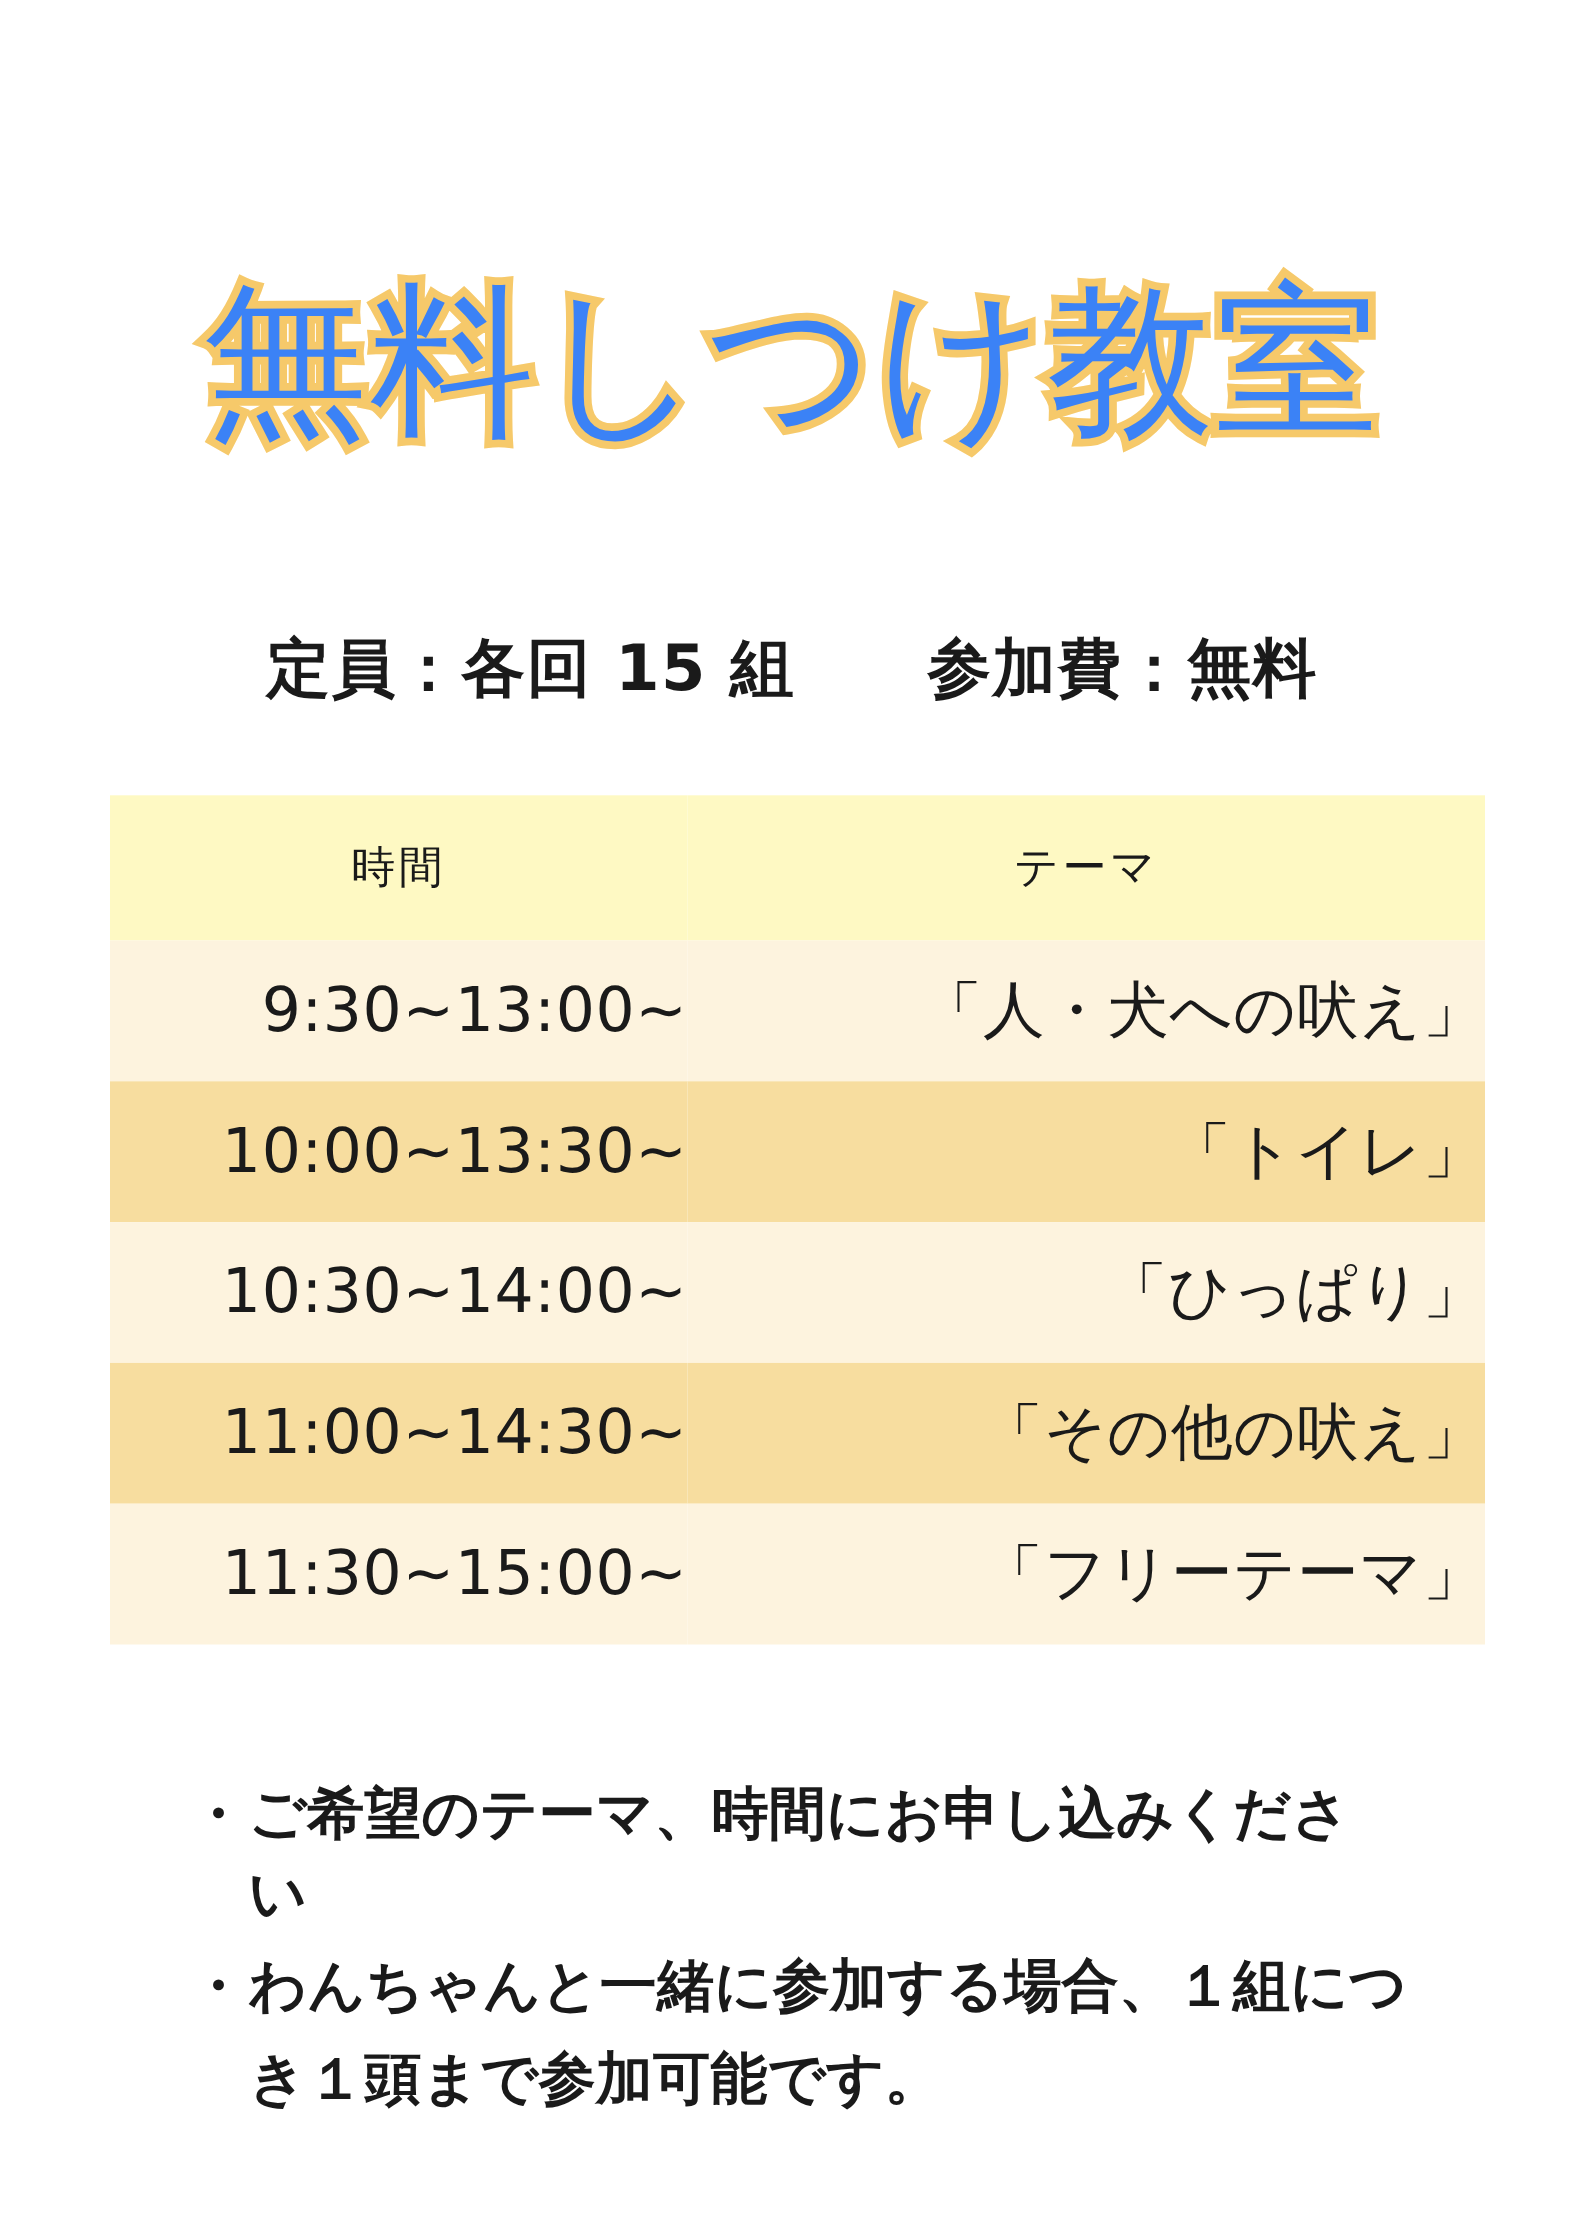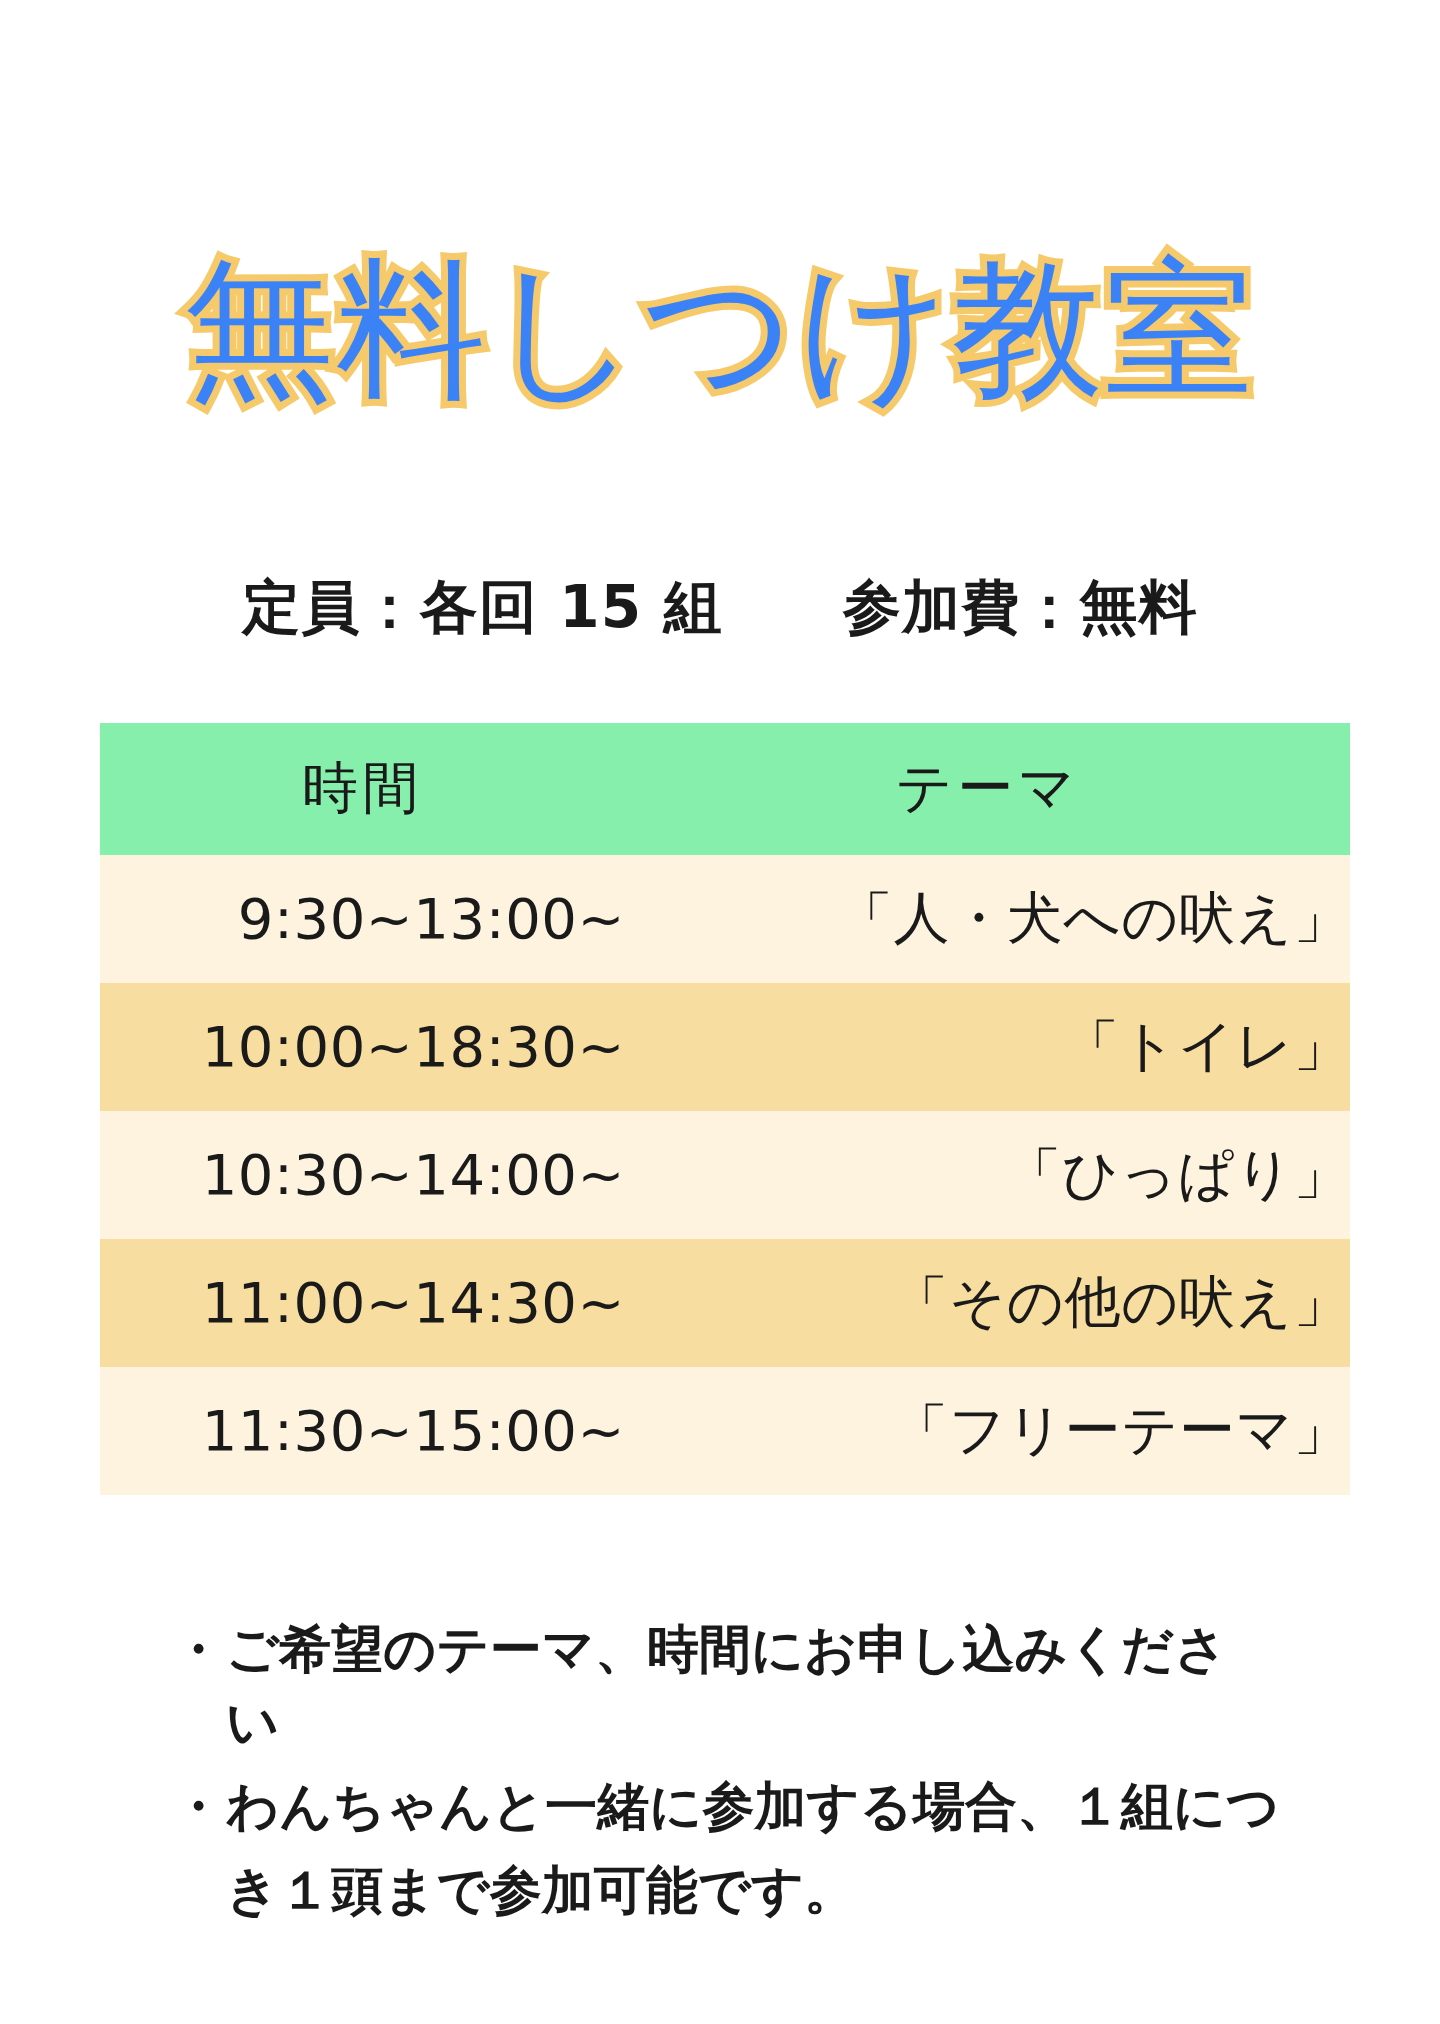--- a/index.html
+++ b/index.html
@@ -65,24 +65,24 @@
     table-layout: fixed;
   }
   .schedule td, .schedule th {
     padding: 0;
     margin: 0;
   }
   .schedule .col-time { width: 42%; }
   .schedule .col-theme { width: 58%; }
 
   .head-row td {
-    background: #86efac;
+    background: #fef9c3;
     height: 132px;
     text-align: center;
-    font-size: 56px;
+    font-size: 40px;
     font-weight: 400;
     letter-spacing: 0.08em;
     vertical-align: middle;
   }
   .head-row .col-theme { padding-left: 0; }
 
   .row-odd td { background: #fdf3de; }
   .row-even td { background: #f7dd9f; }
 
   .body-row td {
@@ -154,21 +154,21 @@
 
       <tr class="body-row row-odd">
         <td class="col-time cell-time">
           <span class="time-a">9:30~</span><span class="time-b">13:00~</span>
         </td>
         <td class="col-theme cell-theme">「人・犬への吠え」</td>
       </tr>
 
       <tr class="body-row row-even">
         <td class="col-time cell-time">
-          <span class="time-a">10:00~</span><span class="time-b">18:30~</span>
+          <span class="time-a">10:00~</span><span class="time-b">13:30~</span>
         </td>
         <td class="col-theme cell-theme">「トイレ」</td>
       </tr>
 
       <tr class="body-row row-odd">
         <td class="col-time cell-time">
           <span class="time-a">10:30~</span><span class="time-b">14:00~</span>
         </td>
         <td class="col-theme cell-theme">「ひっぱり」</td>
       </tr>

